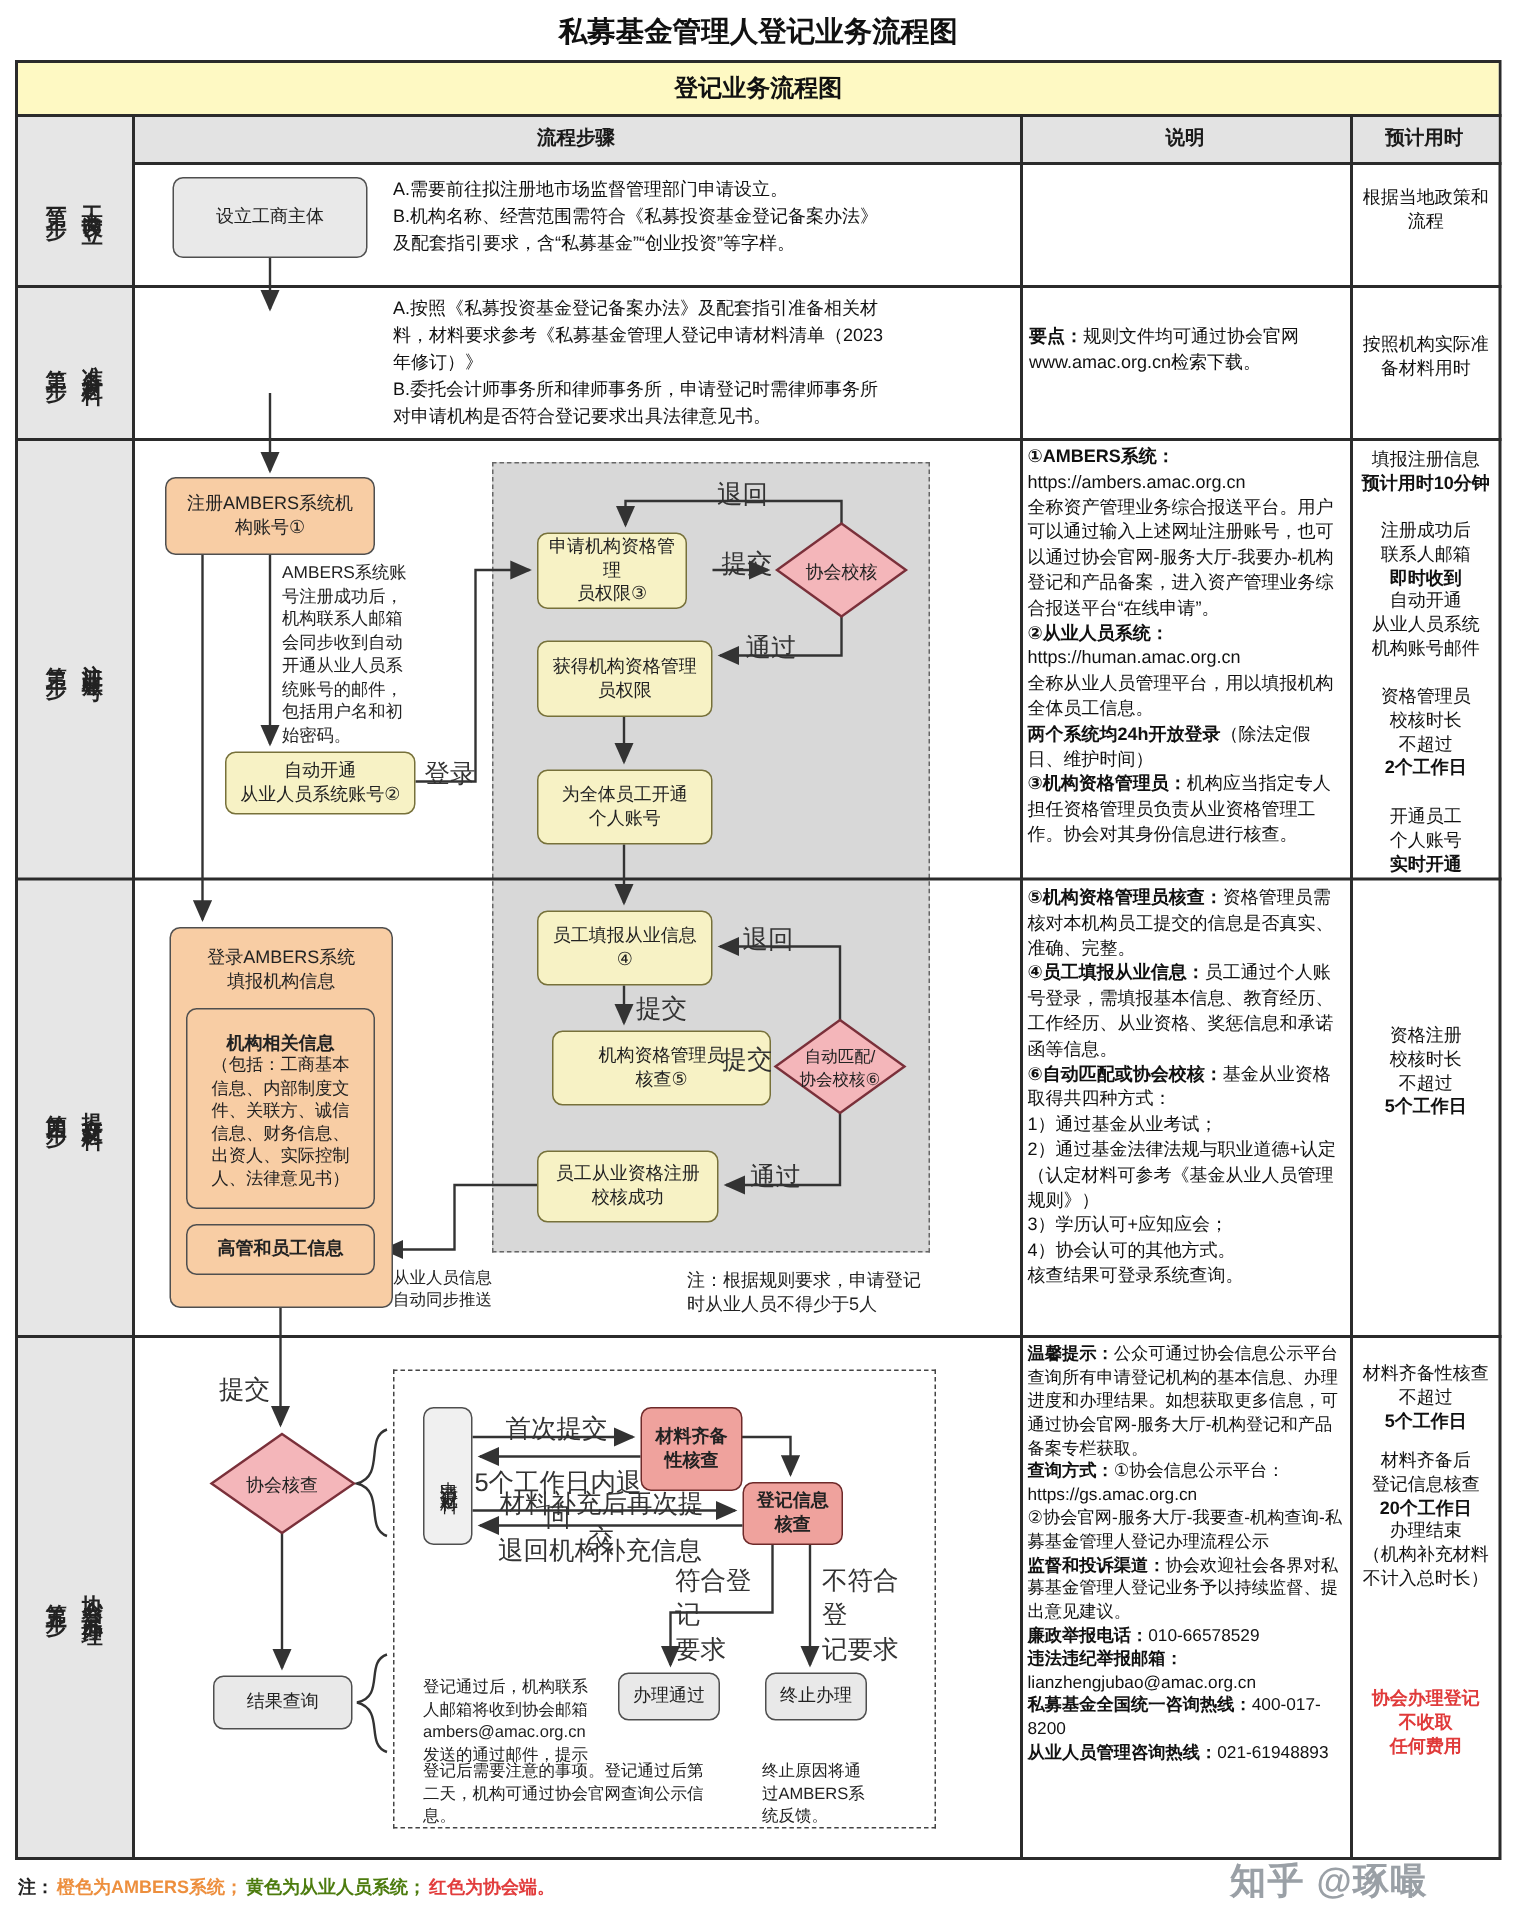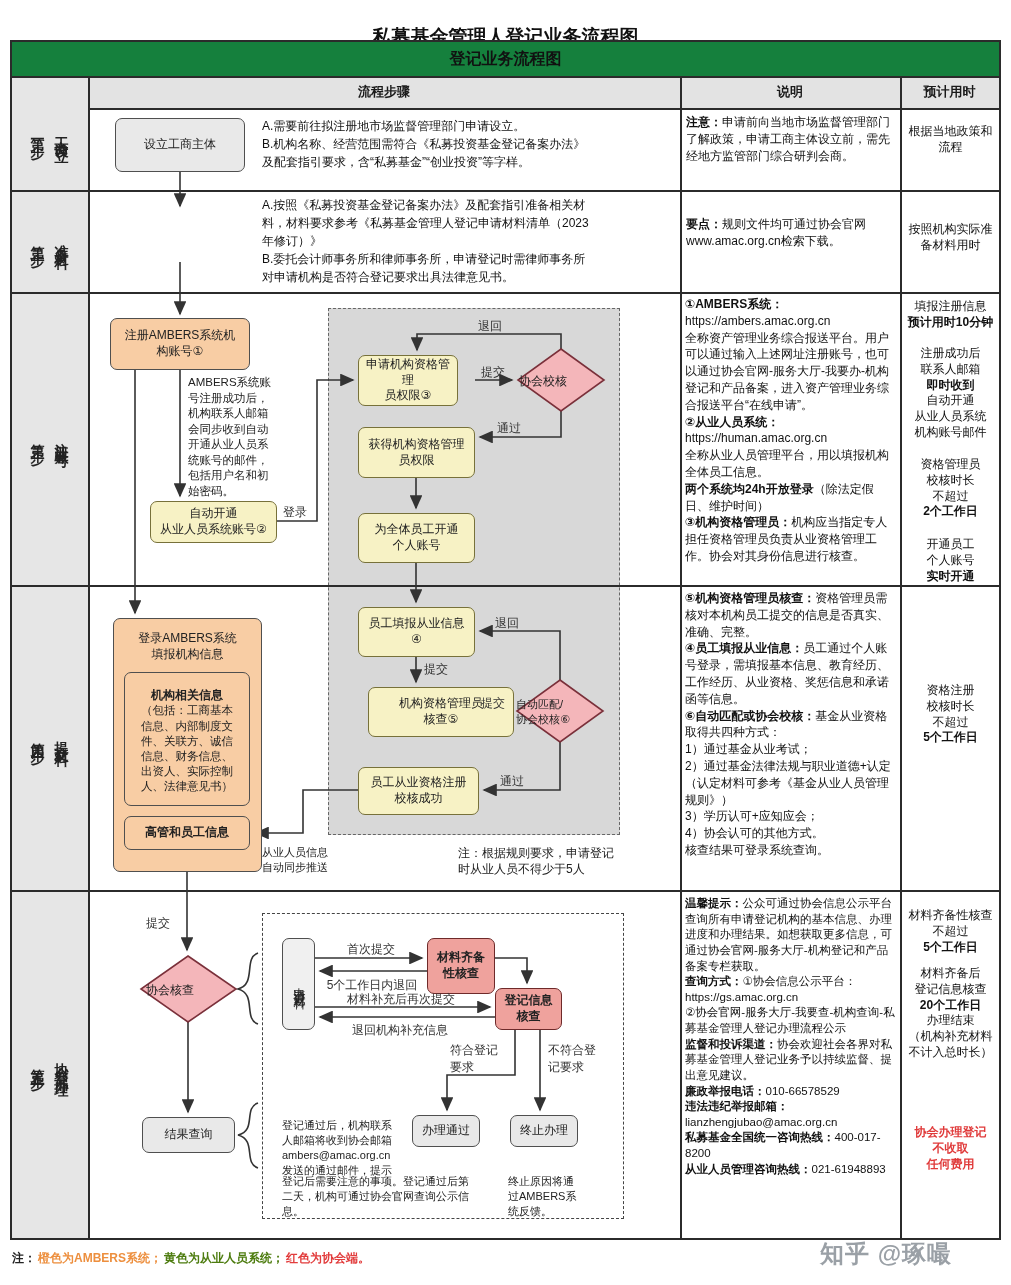--- a/index.html
+++ b/index.html
@@ -3,45 +3,45 @@
 <meta charset="utf-8">
 <style>
   html,body{margin:0;padding:0;background:#fff;}
   #canvas{position:relative;width:1011px;height:1285px;background:#fff;overflow:hidden;
           font-family:"Liberation Sans","DejaVu Sans",sans-serif;color:#1a1a1a;}
   .abs{position:absolute;}
   .pre{white-space:pre-line;}
   .b{font-weight:bold;}
   
   .outer{left:10px;top:40px;width:987px;height:1196px;border:2px solid #2b2b2b;z-index:0;}
-  .banner{left:12px;top:42px;width:987px;height:34px;background:#15803d;display:flex;align-items:center;justify-content:center;font-size:16px;font-weight:bold;color:#111;z-index:1;}
+  .banner{left:12px;top:42px;width:987px;height:34px;background:#fef9c3;display:flex;align-items:center;justify-content:center;font-size:16px;font-weight:bold;color:#111;z-index:1;}
   .hcell{background:#e3e3e3;display:flex;align-items:center;justify-content:center;font-size:13px;font-weight:bold;z-index:1;}
   .stepcell{background:#e6e6e6;display:flex;align-items:center;justify-content:center;gap:6px;z-index:1;}
   .vtext{writing-mode:vertical-rl;letter-spacing:4px;font-size:14px;font-weight:bold;color:#222;}
   .gl{background:#2b2b2b;z-index:2;}
   
   .box{border:1.5px solid #4f4f4f;border-radius:7px;display:flex;align-items:center;justify-content:center;
        text-align:center;font-size:12px;line-height:1.32;color:#222;z-index:4;padding:2px;box-sizing:border-box;}
   .gray{background:#e9e9e9;}
   .orange{background:#f8cda4;}
   .yellow{background:#f7f2c5;border-color:#77713a;}
   .salmon{background:#efa29d;border-color:#6e2a2a;}
   .panel34{background:#d8d8d8;border:1.6px dashed #666;z-index:1;}
   .panel5{background:transparent;border:1.6px dashed #444;z-index:1;}
-  .lbl{font-size:12px;color:#333;z-index:5;}
-  .dlabel{text-align:left;z-index:5;font-size:12px;color:#222;}
+  .lbl{font-size:17px;color:#333;z-index:5;}
+  .dlabel{text-align:center;z-index:5;font-size:12px;color:#222;}
   .note{font-size:11px;line-height:1.35;color:#222;z-index:5;}
   .desc{font-size:12px;line-height:1.5;color:#111;z-index:1;}
   .excell{font-size:12px;line-height:1.4;color:#111;z-index:1;}
   .excell p{margin:0;white-space:pre-line;}
   .ex5{font-size:11.5px;line-height:1.36;}
   .tblock{text-align:center;font-size:12px;line-height:1.32;color:#111;z-index:1;}
   .red{color:#e03a3a;}
   svg.flow{position:absolute;left:0;top:0;z-index:3;pointer-events:none;}
-  .title{left:0;top:24px;width:1011px;text-align:center;font-size:19px;font-weight:bold;color:#111;}
+  .title{left:0;top:8px;width:1011px;text-align:center;font-size:19px;font-weight:bold;color:#111;}
   .foot{left:12px;top:1250px;font-size:12px;font-weight:bold;}
   .foot span{margin-right:2px;}
   .wm{left:820px;top:1238px;font-size:24px;font-weight:bold;color:#9aa0a6;z-index:6;letter-spacing:1px;}
 </style>
 </head>
 <body>
 
 <div id="canvas">
 
   <div class="abs title">私募基金管理人登记业务流程图</div>
@@ -128,23 +128,20 @@
       <polygon points="188,956 236,989 188,1022 141,989" fill="#f4b6ba"></polygon>
     </g>
   </svg>
 
   <div class="abs box gray" style="left:115px;top:118px;width:130px;height:54px;">
       <span class="pre">设立工商主体</span>
     </div>
   <div class="abs desc pre" style="left:262px;top:117px;width:412px;">A.需要前往拟注册地市场监督管理部门申请设立。
 B.机构名称、经营范围需符合《私募投资基金登记备案办法》
 及配套指引要求，含“私募基金”“创业投资”等字样。</div>
-  <div class="abs excell" style="left:686px;top:114px;width:208px;">
-    <p><b>注意：</b><span>申请前向当地市场监督管理部门了解政策，申请工商主体设立前，需先经地方监管部门综合研判会商。</span></p>
-  </div>
   <div class="abs tblock pre" style="left:902px;top:124px;width:97px;">根据当地政策和
 流程</div>
 
   <div class="abs desc pre" style="left:262px;top:196px;width:415px;">A.按照《私募投资基金登记备案办法》及配套指引准备相关材
 料，材料要求参考《私募基金管理人登记申请材料清单（2023
 年修订）》
 B.委托会计师事务所和律师事务所，申请登记时需律师事务所
 对申请机构是否符合登记要求出具法律意见书。</div>
   <div class="abs excell" style="left:686px;top:216px;width:208px;">
     <p><b>要点：</b><span>规则文件均可通过协会官网

